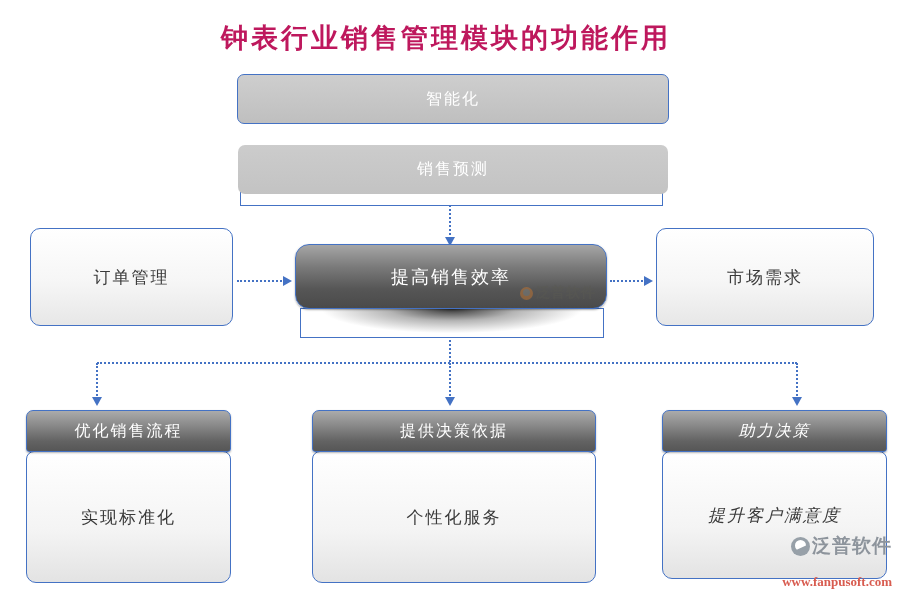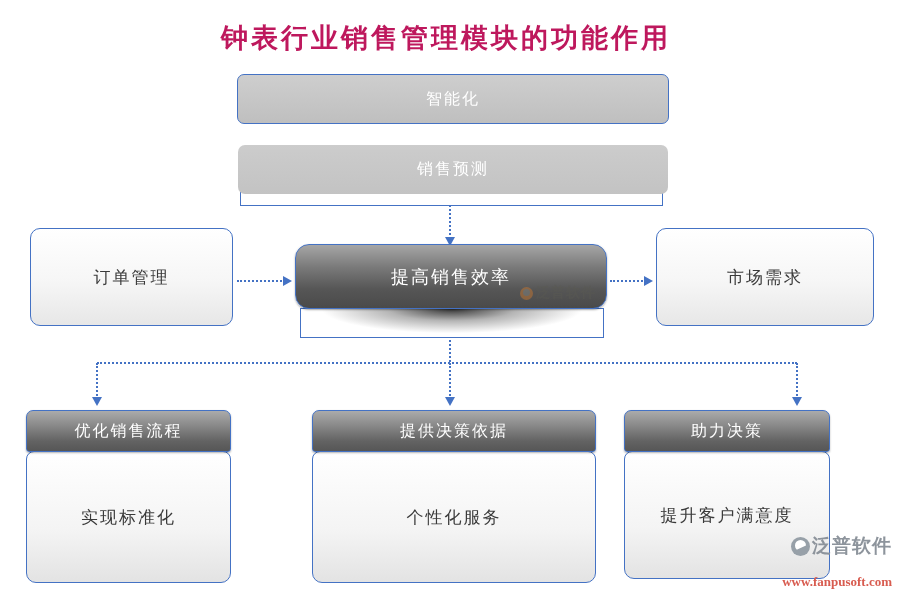--- a/index.html
+++ b/index.html
@@ -72,21 +72,21 @@
   }
   .bgroup .bbody{
     margin-top:-1px;border:1.5px solid #4472c4;border-radius:8px 8px 10px 10px;
     background:linear-gradient(180deg,#ffffff 0%,#f4f4f4 60%,#e3e3e3 100%);
     color:#3a3a3a;font-size:17px;position:relative;z-index:1;
   }
   .bg-left{left:26px;top:410px;width:205px;}
   .bg-left .bbody{height:130px;}
   .bg-mid{left:312px;top:410px;width:284px;}
   .bg-mid .bbody{height:130px;}
-  .bg-right{left:624px;top:410px;width:206px;}
+  .bg-right{left:662px;top:410px;width:225px;font-style:italic;}
   .bg-right .bbody{height:126px;}
   
   .vline{position:absolute;border-left:2px dotted #4472c4;width:0;z-index:0;}
   .hline{position:absolute;border-top:2px dotted #4472c4;height:0;z-index:0;}
   .arr-down{position:absolute;width:0;height:0;border-left:5px solid transparent;border-right:5px solid transparent;border-top:9px solid #4472c4;z-index:2;}
   .arr-right{position:absolute;width:0;height:0;border-top:5px solid transparent;border-bottom:5px solid transparent;border-left:9px solid #4472c4;z-index:2;}
   .c-top{left:449px;top:205px;height:34px;}
   .a-top{left:445px;top:237px;}
   .c-left{left:237px;top:280px;width:48px;}
   .a-left{left:283px;top:276px;}

